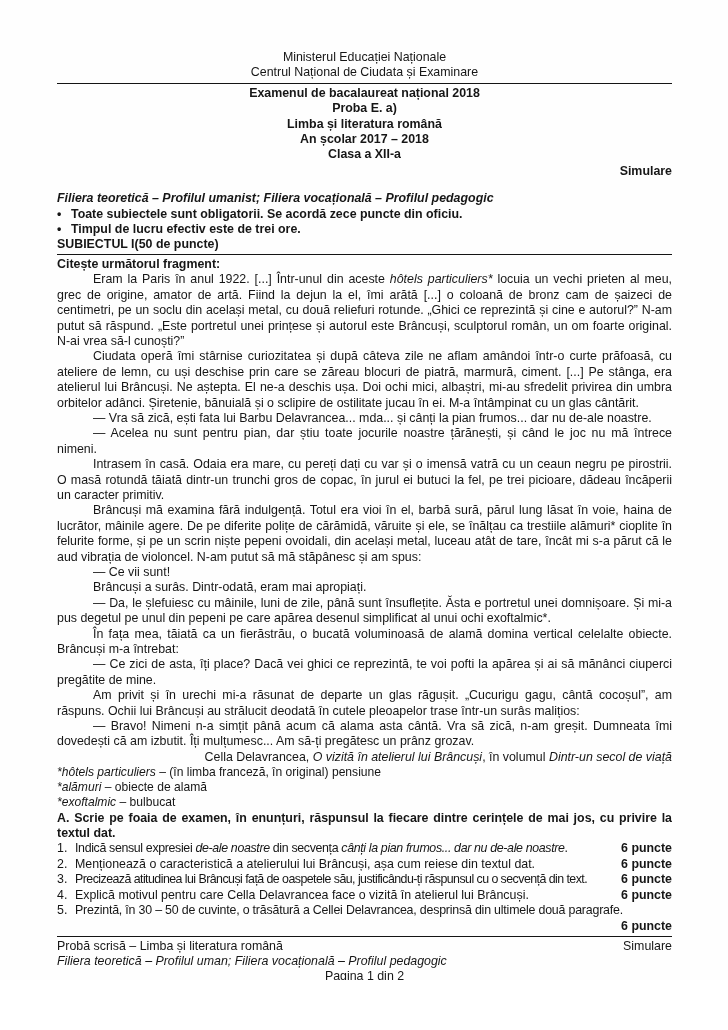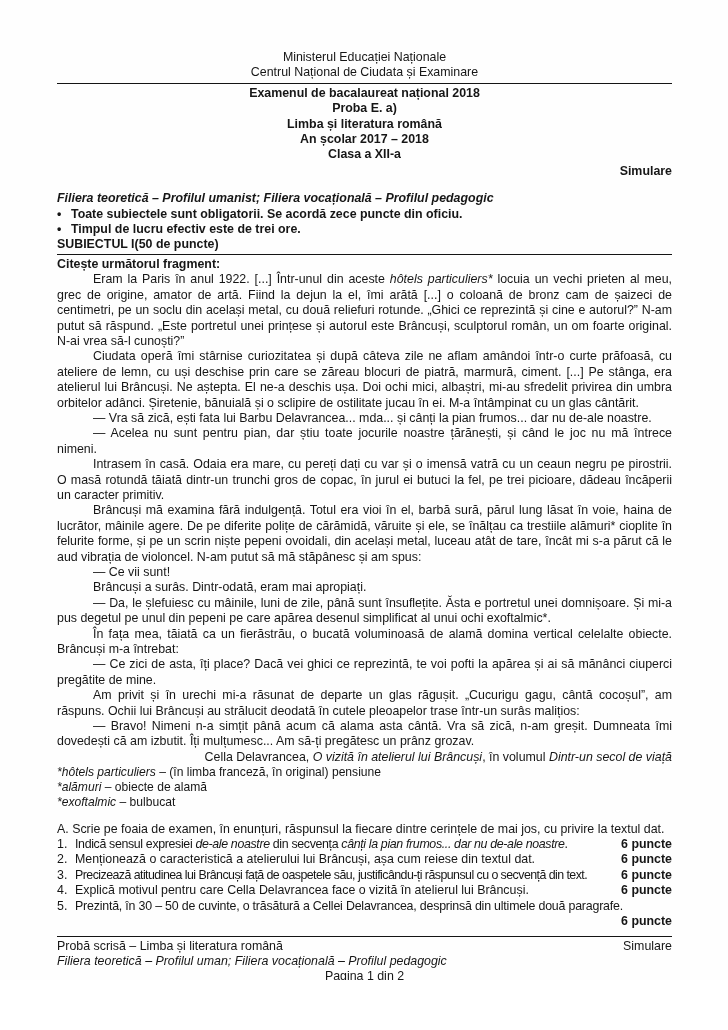--- a/index.html
+++ b/index.html
@@ -21,21 +21,21 @@
   .b{font-weight:bold;}
   .i{font-style:italic;}
   .ind{text-indent:36px;}
   .rule{border-top:1.6px solid #141414;height:0;margin:2px 0 2px 0;}
   .subj-row{display:flex;justify-content:flex-start;font-weight:bold;border-bottom:1.6px solid #141414;padding-bottom:1px;margin-bottom:2px;}
   .notice{margin-top:12px;}
   .bullet-row{font-weight:bold;}
   .bullet-glyph{display:inline-block;width:14px;}
   .attribution{text-align:right;}
   .footnotes{line-height:14.8px;font-size:12.1px;}
-  .secA{font-weight:normal;margin-top:12px;}
+  .secA{font-weight:bold;margin-top:1px;}
   .q-row{display:flex;align-items:flex-start;}
   .q-num{flex:0 0 18px;}
   .q-text{flex:1 1 auto;}
   .q-points{flex:0 0 auto;font-weight:bold;margin-left:4px;white-space:nowrap;}
   .cond{letter-spacing:-0.55px;}
   .cond2{letter-spacing:-0.35px;}
   .cond3{letter-spacing:-0.2px;}
   .footer{position:absolute;left:57px;right:56px;top:934px;line-height:15.2px;}
   .footer-row{display:flex;justify-content:space-between;gap:18px;}
   .simulare-line{margin-top:1px;}

